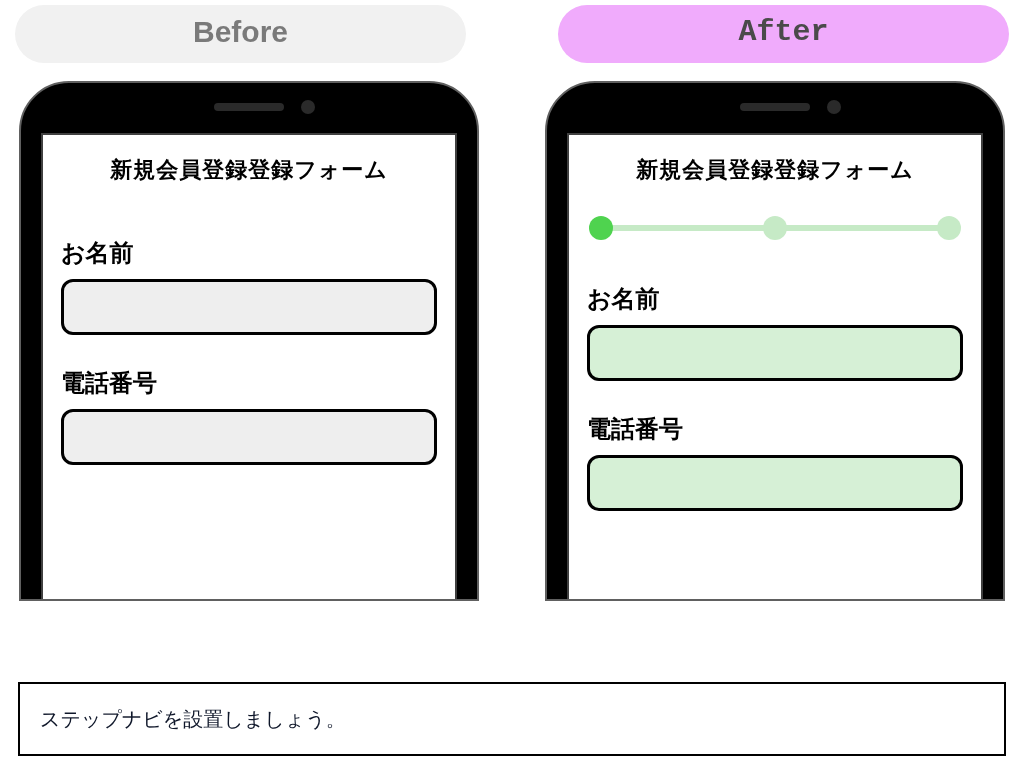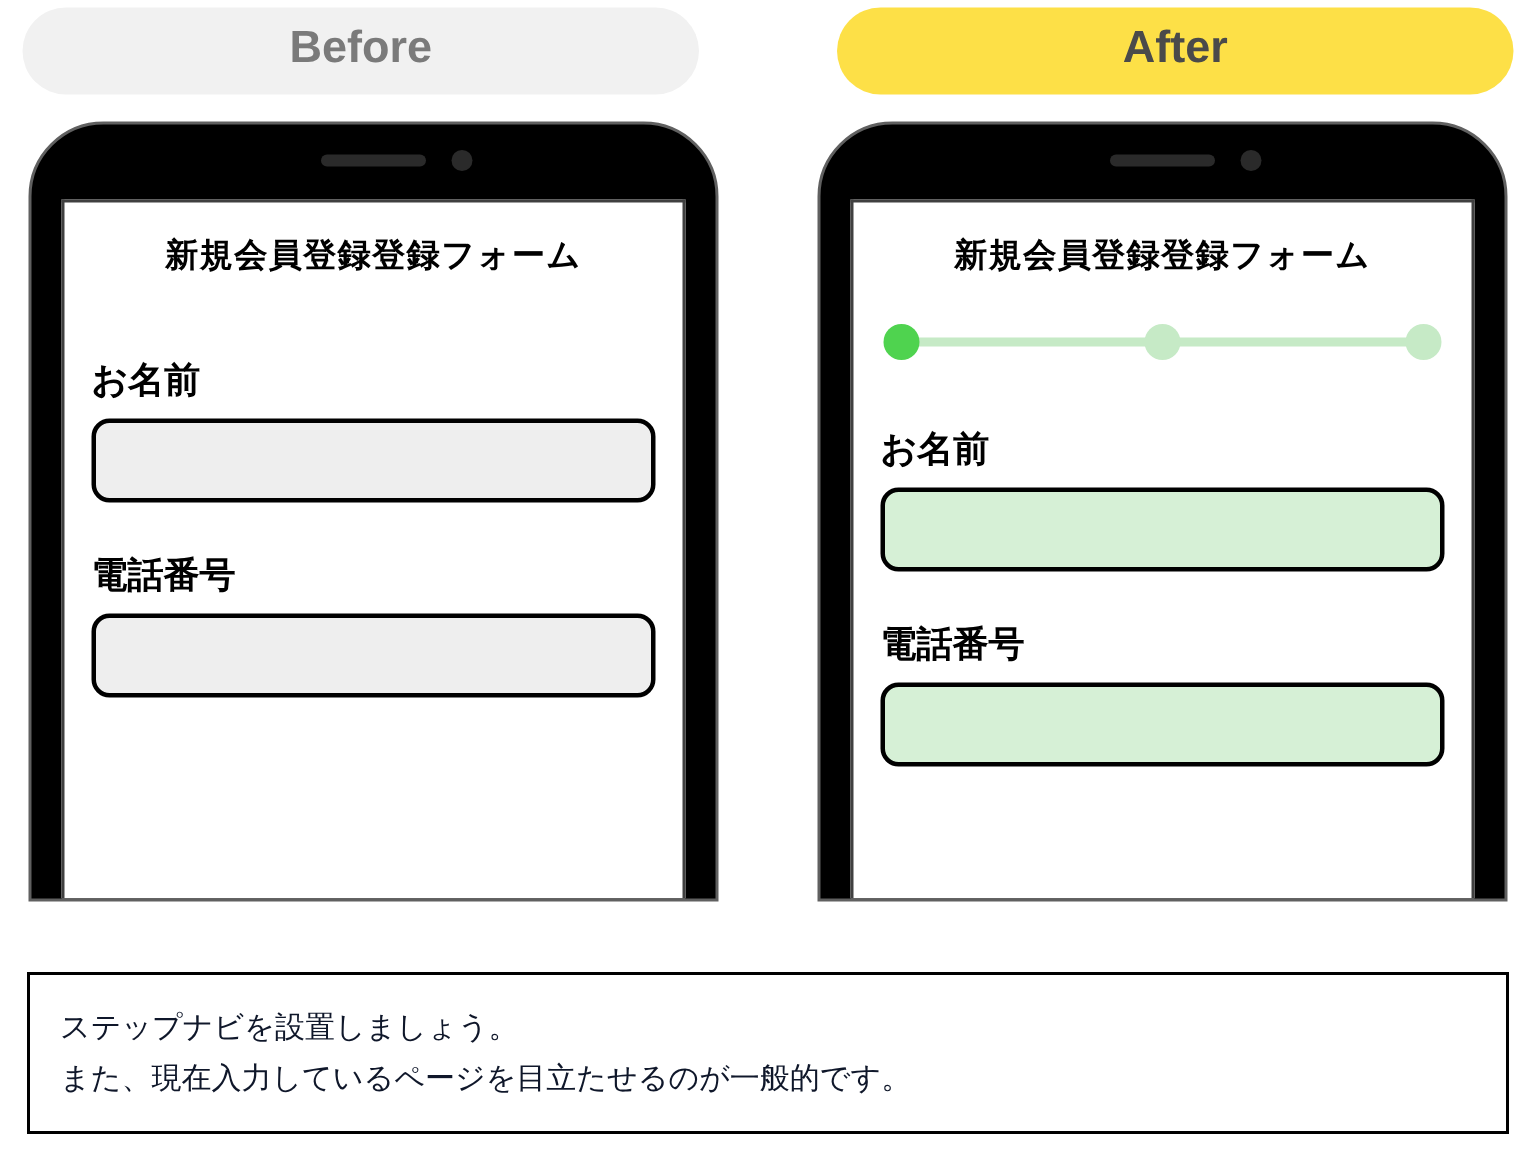--- a/index.html
+++ b/index.html
@@ -22,22 +22,23 @@
       font-size: 30px;
       font-weight: 600;
       padding: 10px 0 14px 0;
       border-radius: 50px;
     }
     .badge.before {
       background: #f1f1f1;
       color: #7a7a7a;
     }
     .badge.after {
-      background: #fde047;
+      background: #f0abfc;
       color: #4a4a4a;
+      font-family: Liberation Mono, monospace;
     }
     .phones {
       display: flex;
       justify-content: center;
       gap: 66px;
       margin-top: 18px;
       padding: 0 15px;
     }
     .phone {
       width: 460px;
@@ -209,14 +210,13 @@
       <input class="field-input green" value="" style="">
       <div class="field-label">電話番号</div>
       <input class="field-input green" value="" style="">
     </div>
   </div>
 
 </div>
 
 <div class="caption-box">
   <div>ステップナビを設置しましょう。</div>
-  <div>また、現在入力しているページを目立たせるのが一般的です。</div>
 </div>
 
 </body></html>

